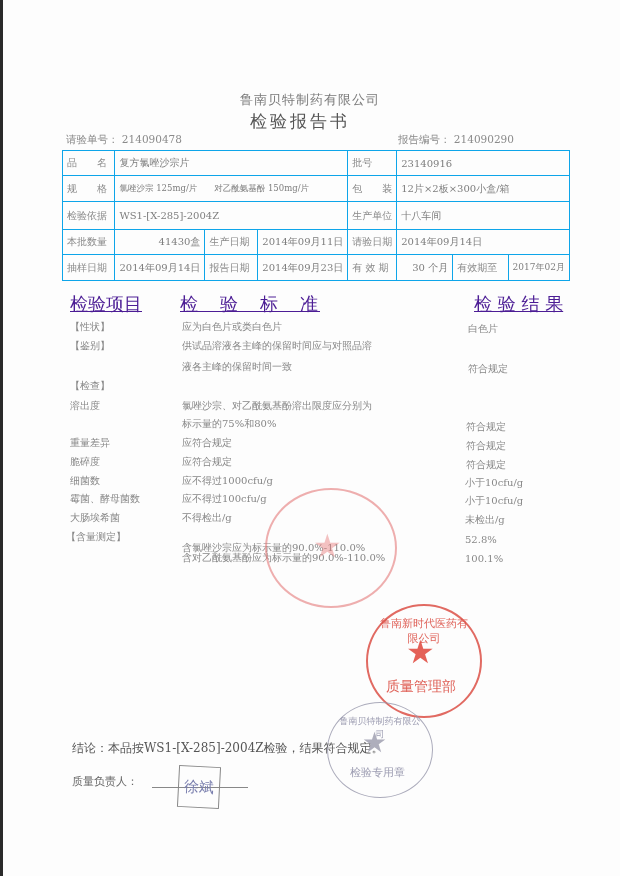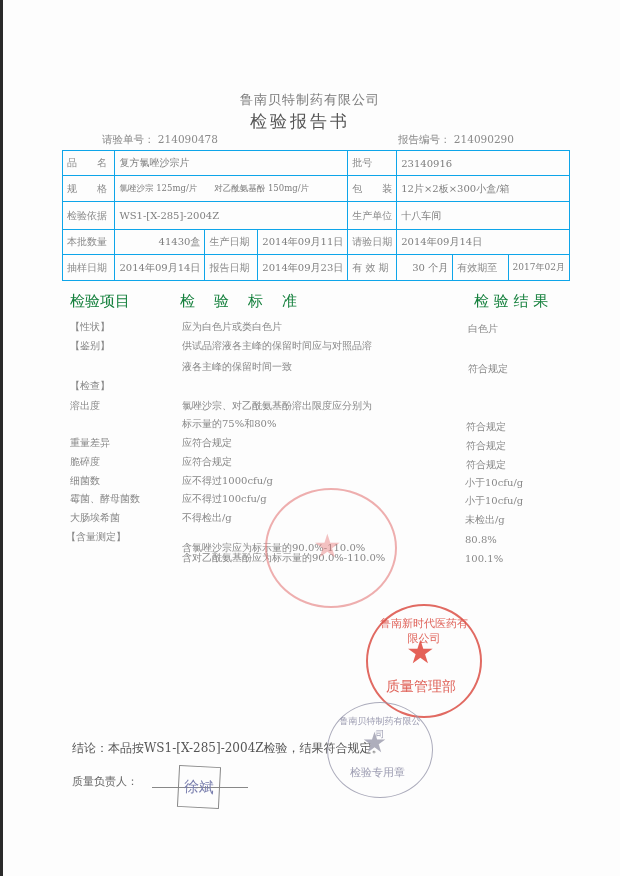--- a/index.html
+++ b/index.html
@@ -3,26 +3,26 @@
 <meta charset="utf-8">
 <style>
   html, body { margin:0; padding:0; }
   body { width:620px; height:876px; background:#fdfdfd; position:relative; overflow:hidden;
          font-family:"DejaVu Serif", "Liberation Serif", serif; color:#6e6e6e; }
   .edge-left { position:absolute; left:0; top:0; width:3px; height:876px; background:#2a2a2a; }
   .abs { position:absolute; white-space:nowrap; }
   .company { left:0; width:620px; top:91px; text-align:center; font-size:13px; color:#7a7a7a; letter-spacing:1px; }
   .title { left:0; width:600px; top:110px; text-align:center; font-size:17px; color:#555; letter-spacing:3px; }
   .meta { font-size:10.5px; color:#8a8a8a; top:133px; }
-  .meta-left { left:66px;margin-left:36px; }
+  .meta-left { left:66px; }
   .meta-right { left:398px; }
   table.info { position:absolute; left:62px; top:150px; width:508px; border-collapse:collapse; font-size:10px; color:#7d7d7d; }
   table.info td { border:1px solid #0ea5e9; padding:0 4px; height:24px; white-space:nowrap;margin-left:48px; }
   table.info td.lbl { color:#8a8a8a; }
-  .hdr { top:292px; font-size:15px; color:#15803d; }
+  .hdr { top:292px; font-size:18px; color:#4c1d95;text-decoration:underline; }
   .row { font-size:10px; color:#878787; }
   .res { color:#888; }
   .stamp { position:absolute; border-radius:50%; }
   .stamp-red1 { left:265px; top:488px; width:128px; height:116px; border:2px solid rgba(225,110,110,0.55); }
   .stamp-red2 { left:366px; top:604px; width:112px; height:110px; border:2px solid rgba(220,80,70,0.85); }
   .stamp-grey { left:327px; top:702px; width:104px; height:94px; border:1.5px solid rgba(150,150,170,0.8); }
   .stamp-text { position:absolute; color:rgba(220,80,70,0.9); font-size:13px; }
   .star { position:absolute; font-size:32px; line-height:1; }
   .conclusion { left:72px; top:740px; font-size:12px; color:#555; }
   .resp { left:72px; top:774px; font-size:11px; color:#666; }
@@ -133,21 +133,21 @@
 <div class="abs row" style="left:70px; top:492px">霉菌、酵母菌数</div>
 <div class="abs row" style="left:182px; top:492px">应不得过100cfu/g</div>
 <div class="abs row res" style="left:465px; top:494px">小于10cfu/g</div>
 
 <div class="abs row" style="left:70px; top:511px">大肠埃希菌</div>
 <div class="abs row" style="left:182px; top:511px">不得检出/g</div>
 <div class="abs row res" style="left:465px; top:513px">未检出/g</div>
 
 <div class="abs row" style="left:66px; top:530px">【含量测定】</div>
 <div class="abs row" style="left:182px; top:541px">含氯唑沙宗应为标示量的90.0%-110.0%</div>
-<div class="abs row res" style="left:465px; top:534px">80.8%</div>
+<div class="abs row res" style="left:465px; top:534px">52.8%</div>
 
 <div class="abs row" style="left:182px; top:551px">含对乙酰氨基酚应为标示量的90.0%-110.0%</div>
 <div class="abs row res" style="left:465px; top:553px">100.1%</div>
 
 <div class="stamp stamp-red1">
   <div class="star" style="left:46px; top:40px; color:rgba(230,120,120,0.45)">★</div>
 </div>
 
 <div class="stamp stamp-red2">
   <div class="stamp-text" style="left:10px; top:10px; width:92px; text-align:center; font-size:11px; transform:rotate(0deg)">鲁南新时代医药有限公司</div>

